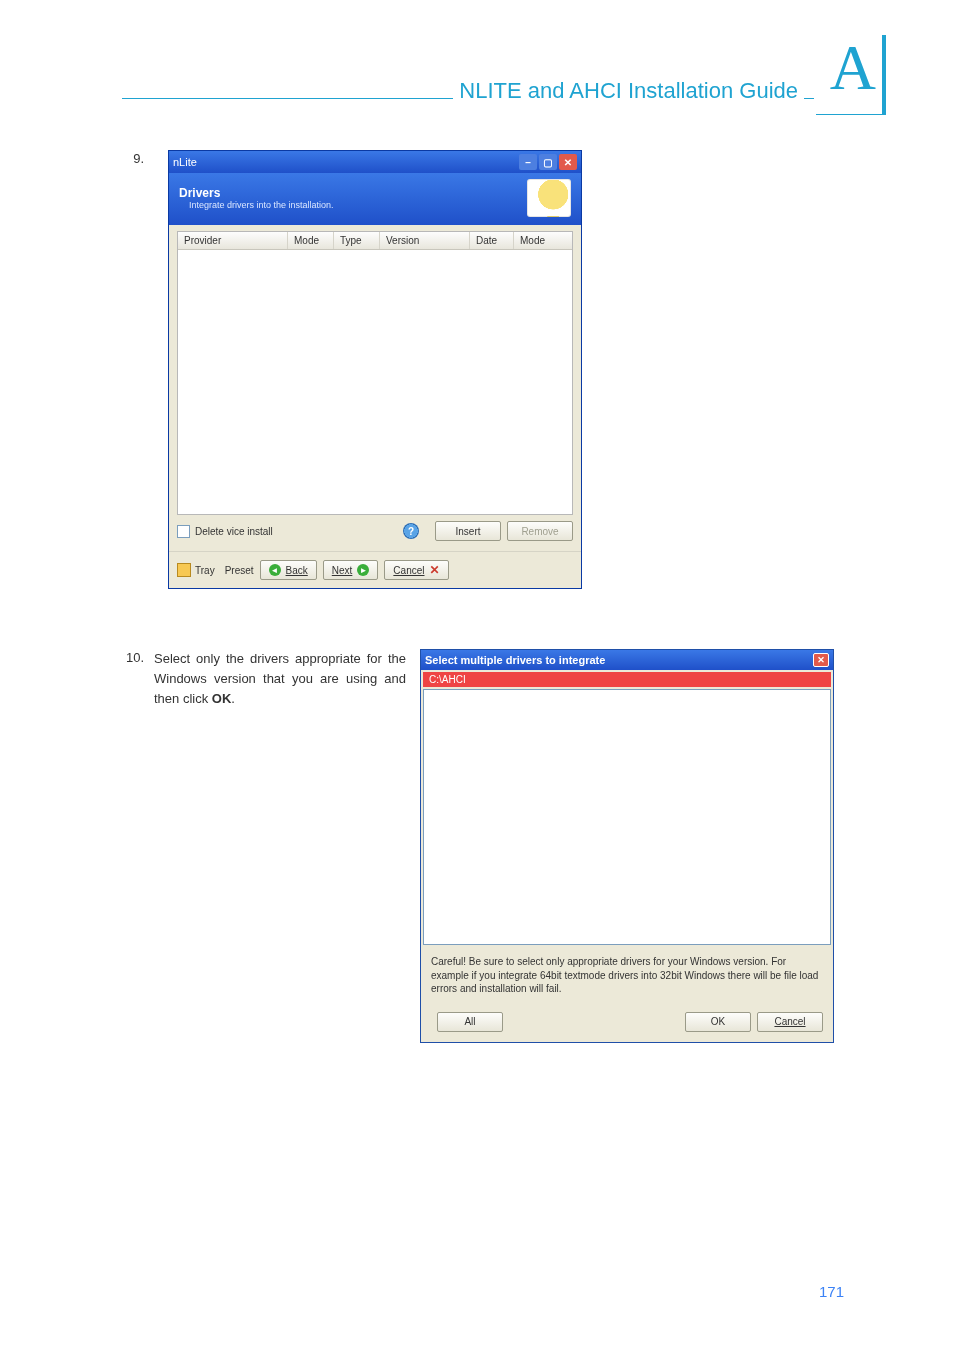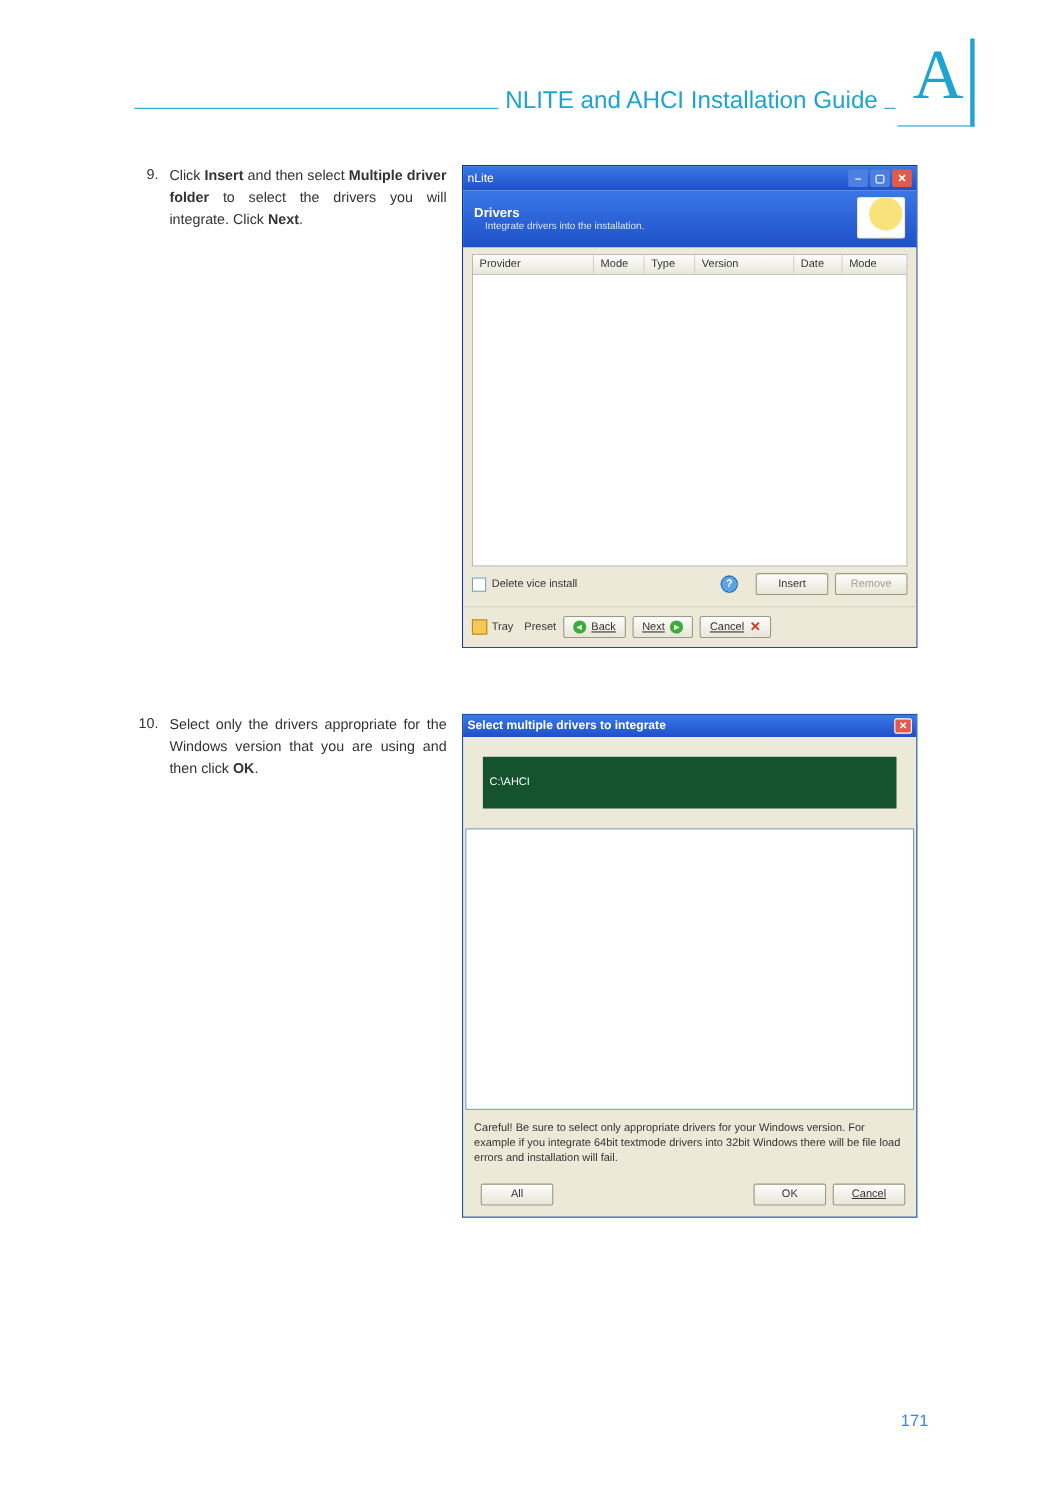--- a/index.html
+++ b/index.html
@@ -239,25 +239,25 @@
   .dlg-titlebar .spacer { flex: 1; }
   .dlg-close {
     width: 16px; height: 14px;
     background: #e25a4b;
     border: 1px solid #fff;
     border-radius: 2px;
     display: flex; align-items: center; justify-content: center;
     font-size: 9px; color: #fff; font-weight: bold;
   }
   .path-bar {
-    margin: 18px;
-    background: #14532d;
+    margin: 2px;
+    background: #ef4444;
     color: #fff;
     font-size: 10px;
-    padding: 18px 6px;
+    padding: 2px 6px;
   }
   .file-list {
     margin: 2px;
     background: #fff;
     border: 1px solid #7b9ebd;
     height: 256px;
   }
   .warn {
     font-size: 10px;
     padding: 8px 10px 4px;
@@ -286,23 +286,20 @@
   <div class="badge-a">
     <span class="letter">A</span>
   </div>
   <div class="header-rule"></div>
   <div class="header-title">NLITE and AHCI Installation Guide</div>
 
   <div class="content">
 
     <div class="step">
       <div class="step-num">9.</div>
-      <div class="step-body">
-        <span>Click </span><b>Insert</b><span> and then select </span><b>Multiple driver folder</b><span> to select the drivers you will integrate. Click </span><b>Next</b><span>.</span>
-      </div>
       <div class="step-img">
 
         <div class="win">
           <div class="win-titlebar">
             <span>nLite</span>
             <span class="spacer"></span>
             <span class="win-btn min">–</span>
             <span class="win-btn max">▢</span>
             <span class="win-btn close">✕</span>
           </div>

